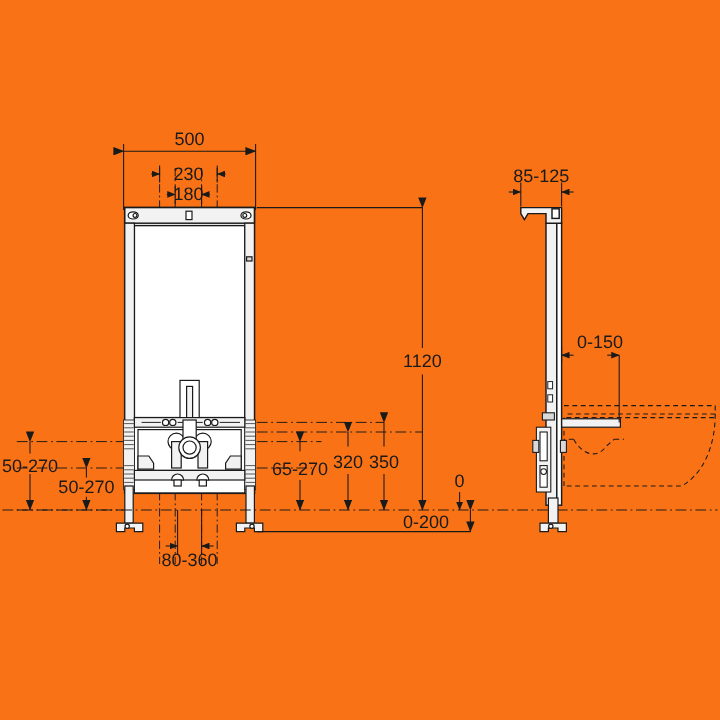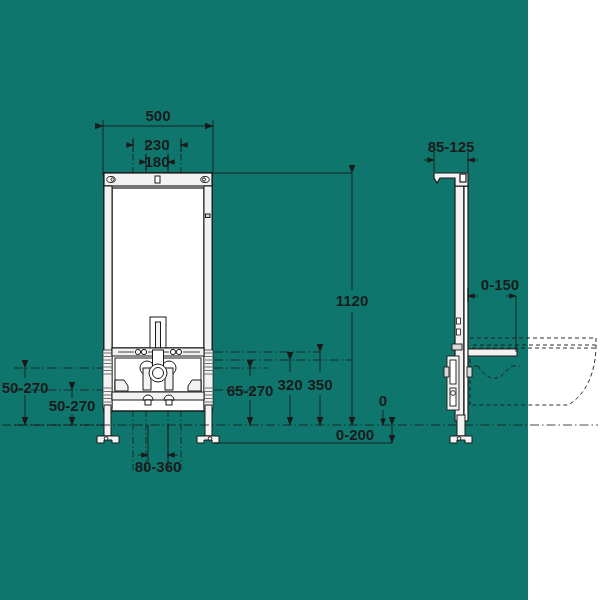--- a/index.html
+++ b/index.html
@@ -1,18 +1,18 @@
 <!DOCTYPE html>
 <html><head>
 <meta charset="utf-8">
 <style>
   html,body{margin:0;padding:0;background:#ffffff;}
   body{width:600px;height:600px;overflow:hidden;
        font-family:"Liberation Sans", sans-serif;}
-  #stage{position:relative;width:528px;height:600px;background:#0f766e;font-weight:bold;}
+  #stage{position:relative;width:600px;height:600px;background:#f97316;}
   svg{display:block;}
   text{font-family:"Liberation Sans", sans-serif;fill:#1a1a1a;}
 </style>
 </head>
 <body>
 
 <div id="stage">
 <svg width="600" height="600" viewBox="0 0 600 600">
 
   <defs>

